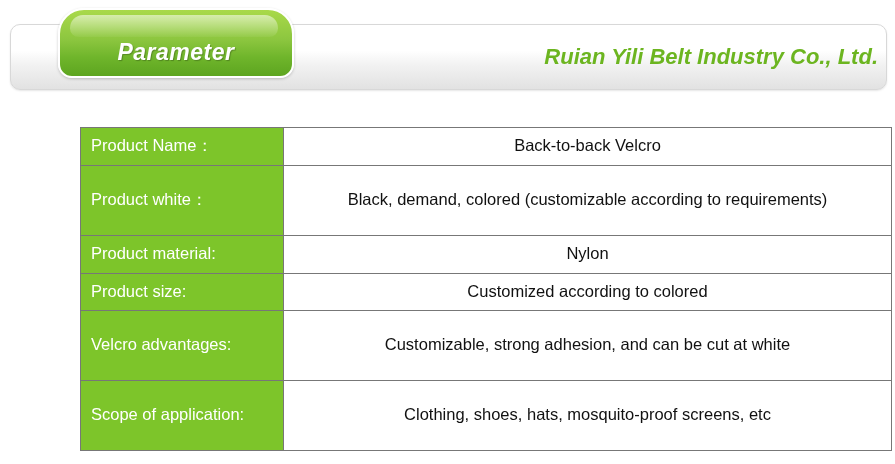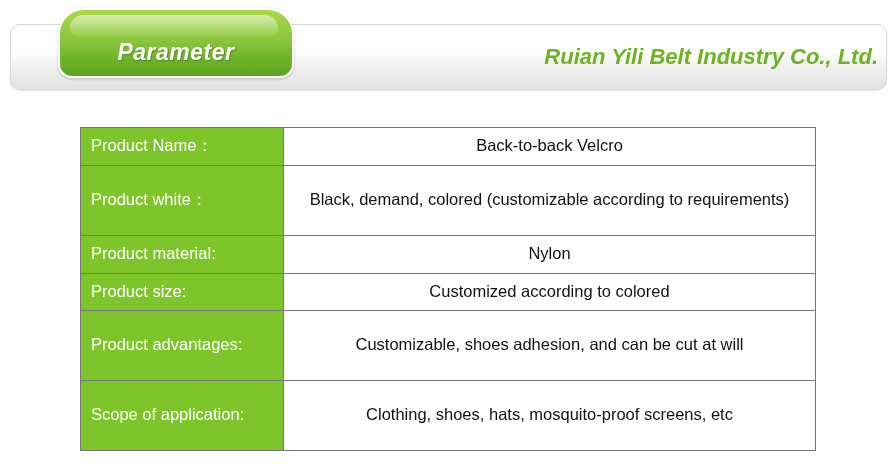--- a/index.html
+++ b/index.html
@@ -93,21 +93,21 @@
   
   .table-wrap {
     position: absolute;
     left: 80px;
     top: 121px;
     width: 736px;
   }
 
   table.param-table {
     border-collapse: collapse;
-    width: 736px;
+    width: 812px;
     table-layout: fixed;
   }
 
   table.param-table td {
     border: 1px solid #777777;
     vertical-align: middle;
     padding: 7px 10px 8px 10px;
   }
 
   td.label-cell {
@@ -155,22 +155,22 @@
         </tr>
         <tr>
           <td class="label-cell row-h1">Product material:</td>
           <td class="value-cell row-h1">Nylon</td>
         </tr>
         <tr>
           <td class="label-cell row-h1">Product size:</td>
           <td class="value-cell row-h1">Customized according to colored</td>
         </tr>
         <tr>
-          <td class="label-cell row-h2">Product advantages:</td>
-          <td class="value-cell row-h2">Customizable, shoes adhesion, and can be cut at will</td>
+          <td class="label-cell row-h2">Velcro advantages:</td>
+          <td class="value-cell row-h2">Customizable, strong adhesion, and can be cut at white</td>
         </tr>
         <tr>
           <td class="label-cell row-h2">Scope of application:</td>
           <td class="value-cell row-h2">Clothing, shoes, hats, mosquito-proof screens, etc</td>
         </tr>
       </tbody>
     </table>
   </div>
 
 </div>

